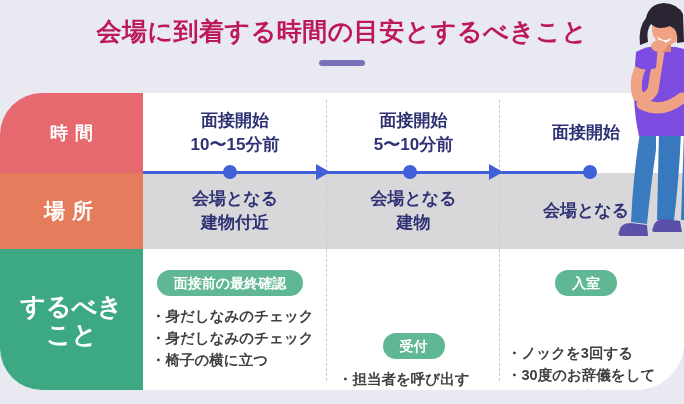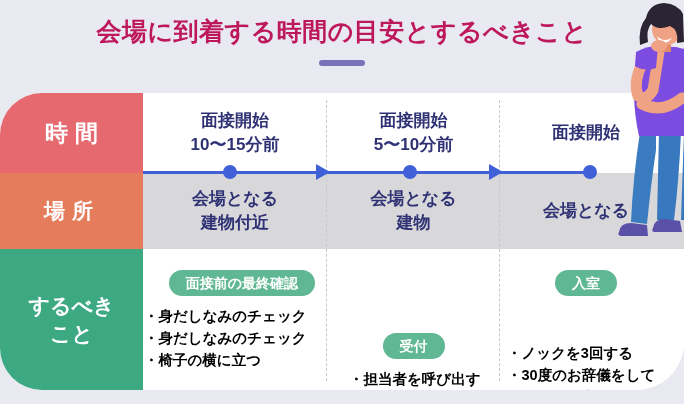--- a/index.html
+++ b/index.html
@@ -24,23 +24,23 @@
   
   .table {
     position: absolute; top: 93px; left: 0; width: 684px; height: 297px;
     background: #ffffff; border-radius: 42px 0 48px 42px; overflow: hidden;
   }
   .label-cell {
     position: absolute; left: 0; width: 143px;
     display: flex; align-items: center; justify-content: center;
     color: #ffffff; font-weight: 800; text-align: center;
   }
-  .label-time  { top: 0;    height: 80px;  background: #E5696F; font-size: 23px; letter-spacing: 7px; padding-left: 7px; }
+  .label-time  { top: 0;    height: 80px;  background: #E5696F; font-size: 18px; letter-spacing: 7px; padding-left: 7px; }
   .label-place { top: 80px; height: 76px;  background: #E57C5B; font-size: 21px; letter-spacing: 7px; padding-left: 1px; }
-  .label-todo  { top: 156px; height: 141px; background: #3CA982; font-size: 21px; line-height: 28px; }
+  .label-todo  { top: 156px; height: 141px; background: #3CA982; font-size: 25px; line-height: 28px; }
 
   .content-row { position: absolute; left: 143px; width: 541px; }
   .row-time  { top: 0;    height: 80px;  background: #ffffff; }
   .row-place { top: 80px; height: 76px;  background: #D8D8DA; }
   .row-todo  { top: 156px; height: 141px; background: #ffffff; }
 
   .cell {
     position: absolute; display: flex; align-items: center; justify-content: center;
     text-align: center; font-size: 17px; font-weight: 700; line-height: 24px; color: #2E3173;
   }
@@ -63,34 +63,34 @@
   .dot-1 { left: 223px; } .dot-2 { left: 403px; } .dot-3 { left: 583px; }
   .tl-arrow {
     position: absolute; top: 71px; width: 0; height: 0;
     border-top: 8px solid transparent; border-bottom: 8px solid transparent;
     border-left: 14px solid #4060D8;
   }
   .arrow-1 { left: 316px; } .arrow-2 { left: 489px; }
 
   
   .todo-col { position: absolute; top: 156px; height: 141px; display: flex; flex-direction: column; align-items: center; }
-  .todo-col.c1 { left: 131px; width: 184px; align-items: flex-end; }
+  .todo-col.c1 { left: 138px; width: 184px; }
   .todo-col.c2 { left: 327px; width: 173px; justify-content: flex-end; }
   .todo-col.c3 { left: 500px; width: 172px; }
   .badge {
     margin-top: 21px; display: inline-block; padding: 4px 17px;
     background: #5FB794; color: #ffffff; font-size: 14px; font-weight: 800;
     border-radius: 15px; line-height: 18px; white-space: nowrap;
   }
   .todo-list { list-style: none; margin-top: 9px; align-self: flex-start; }
   .todo-col.c1 .todo-list { margin-left: 13px; }
-  .todo-col.c2 .todo-list { margin-left: 22px; }
+  .todo-col.c2 .todo-list { margin-left: 11px; }
   .todo-col.c3 .todo-list { margin-left: 7px; margin-top: 46px; }
   .todo-item {
-    font-size: 14.5px; font-weight: 700; line-height: 22px; color: #000000;
+    font-size: 14.5px; font-weight: 700; line-height: 22px; color: #404040;
     white-space: pre-line; padding-left: 1em; text-indent: -1em;
   }
 
   
   .person { position: absolute; top: 2px; right: 0; width: 78px; height: 238px; }
 </style>
 </head>
 <body>
 
 <div class="stage">

